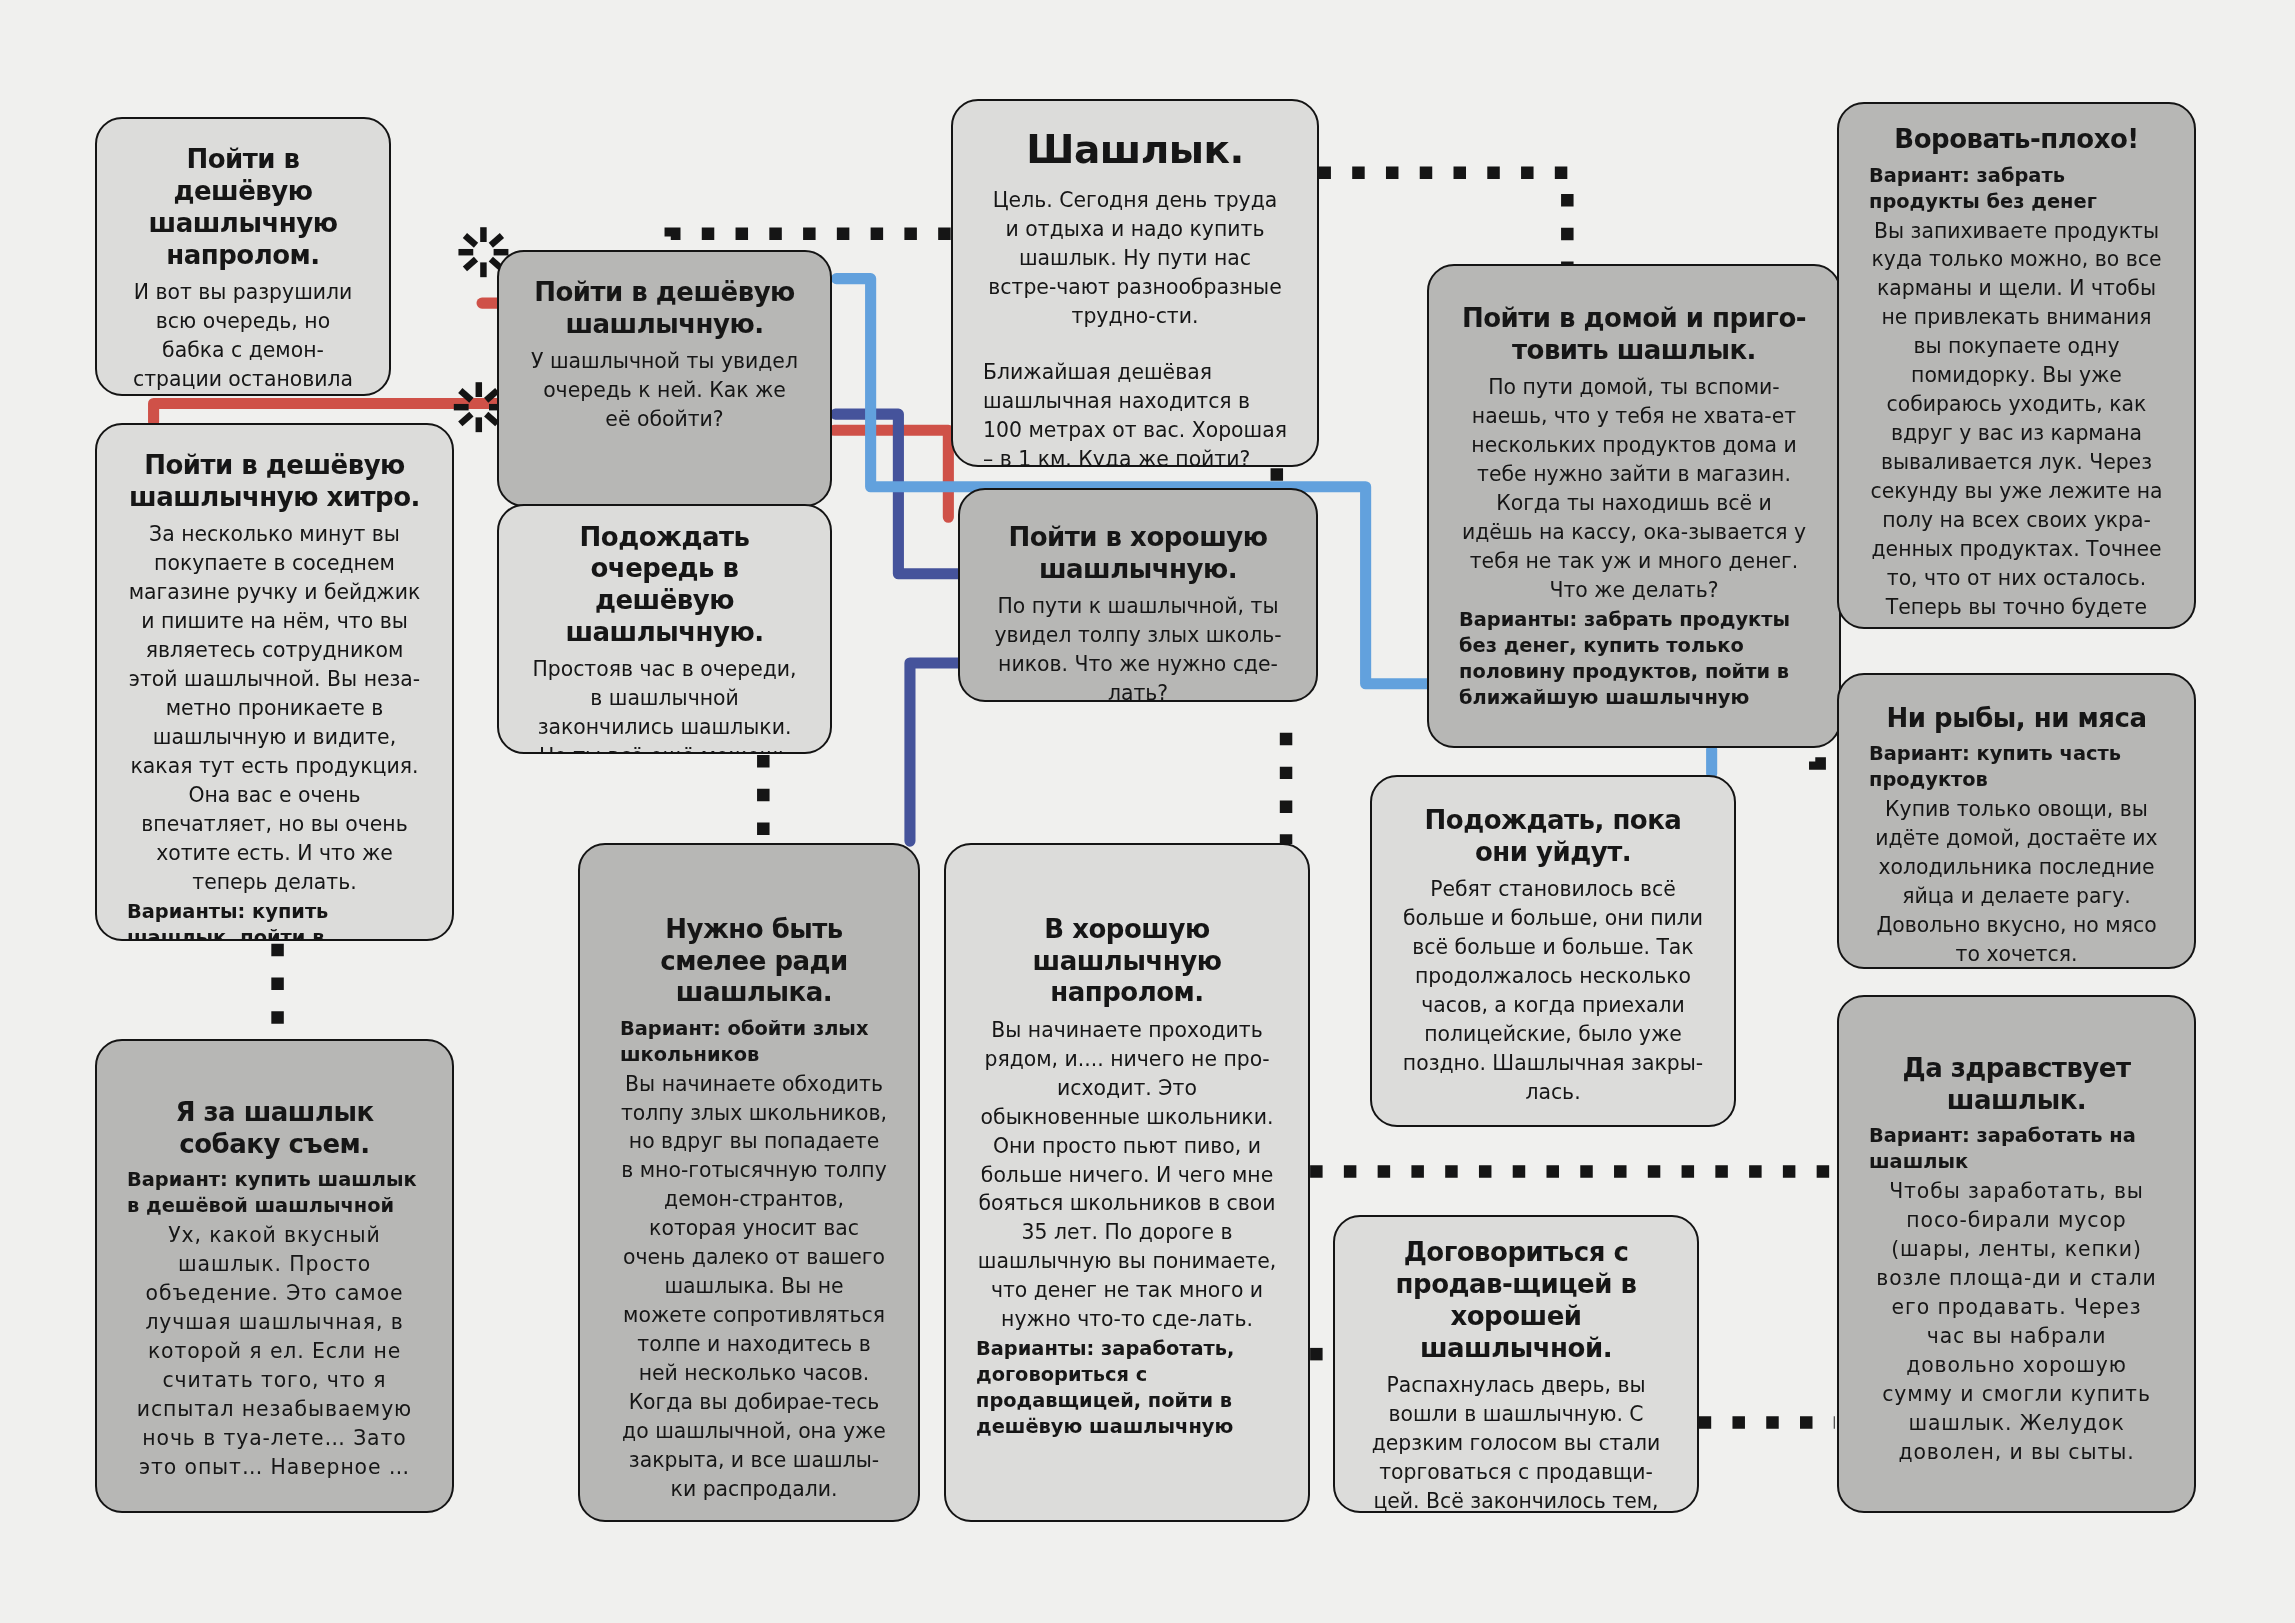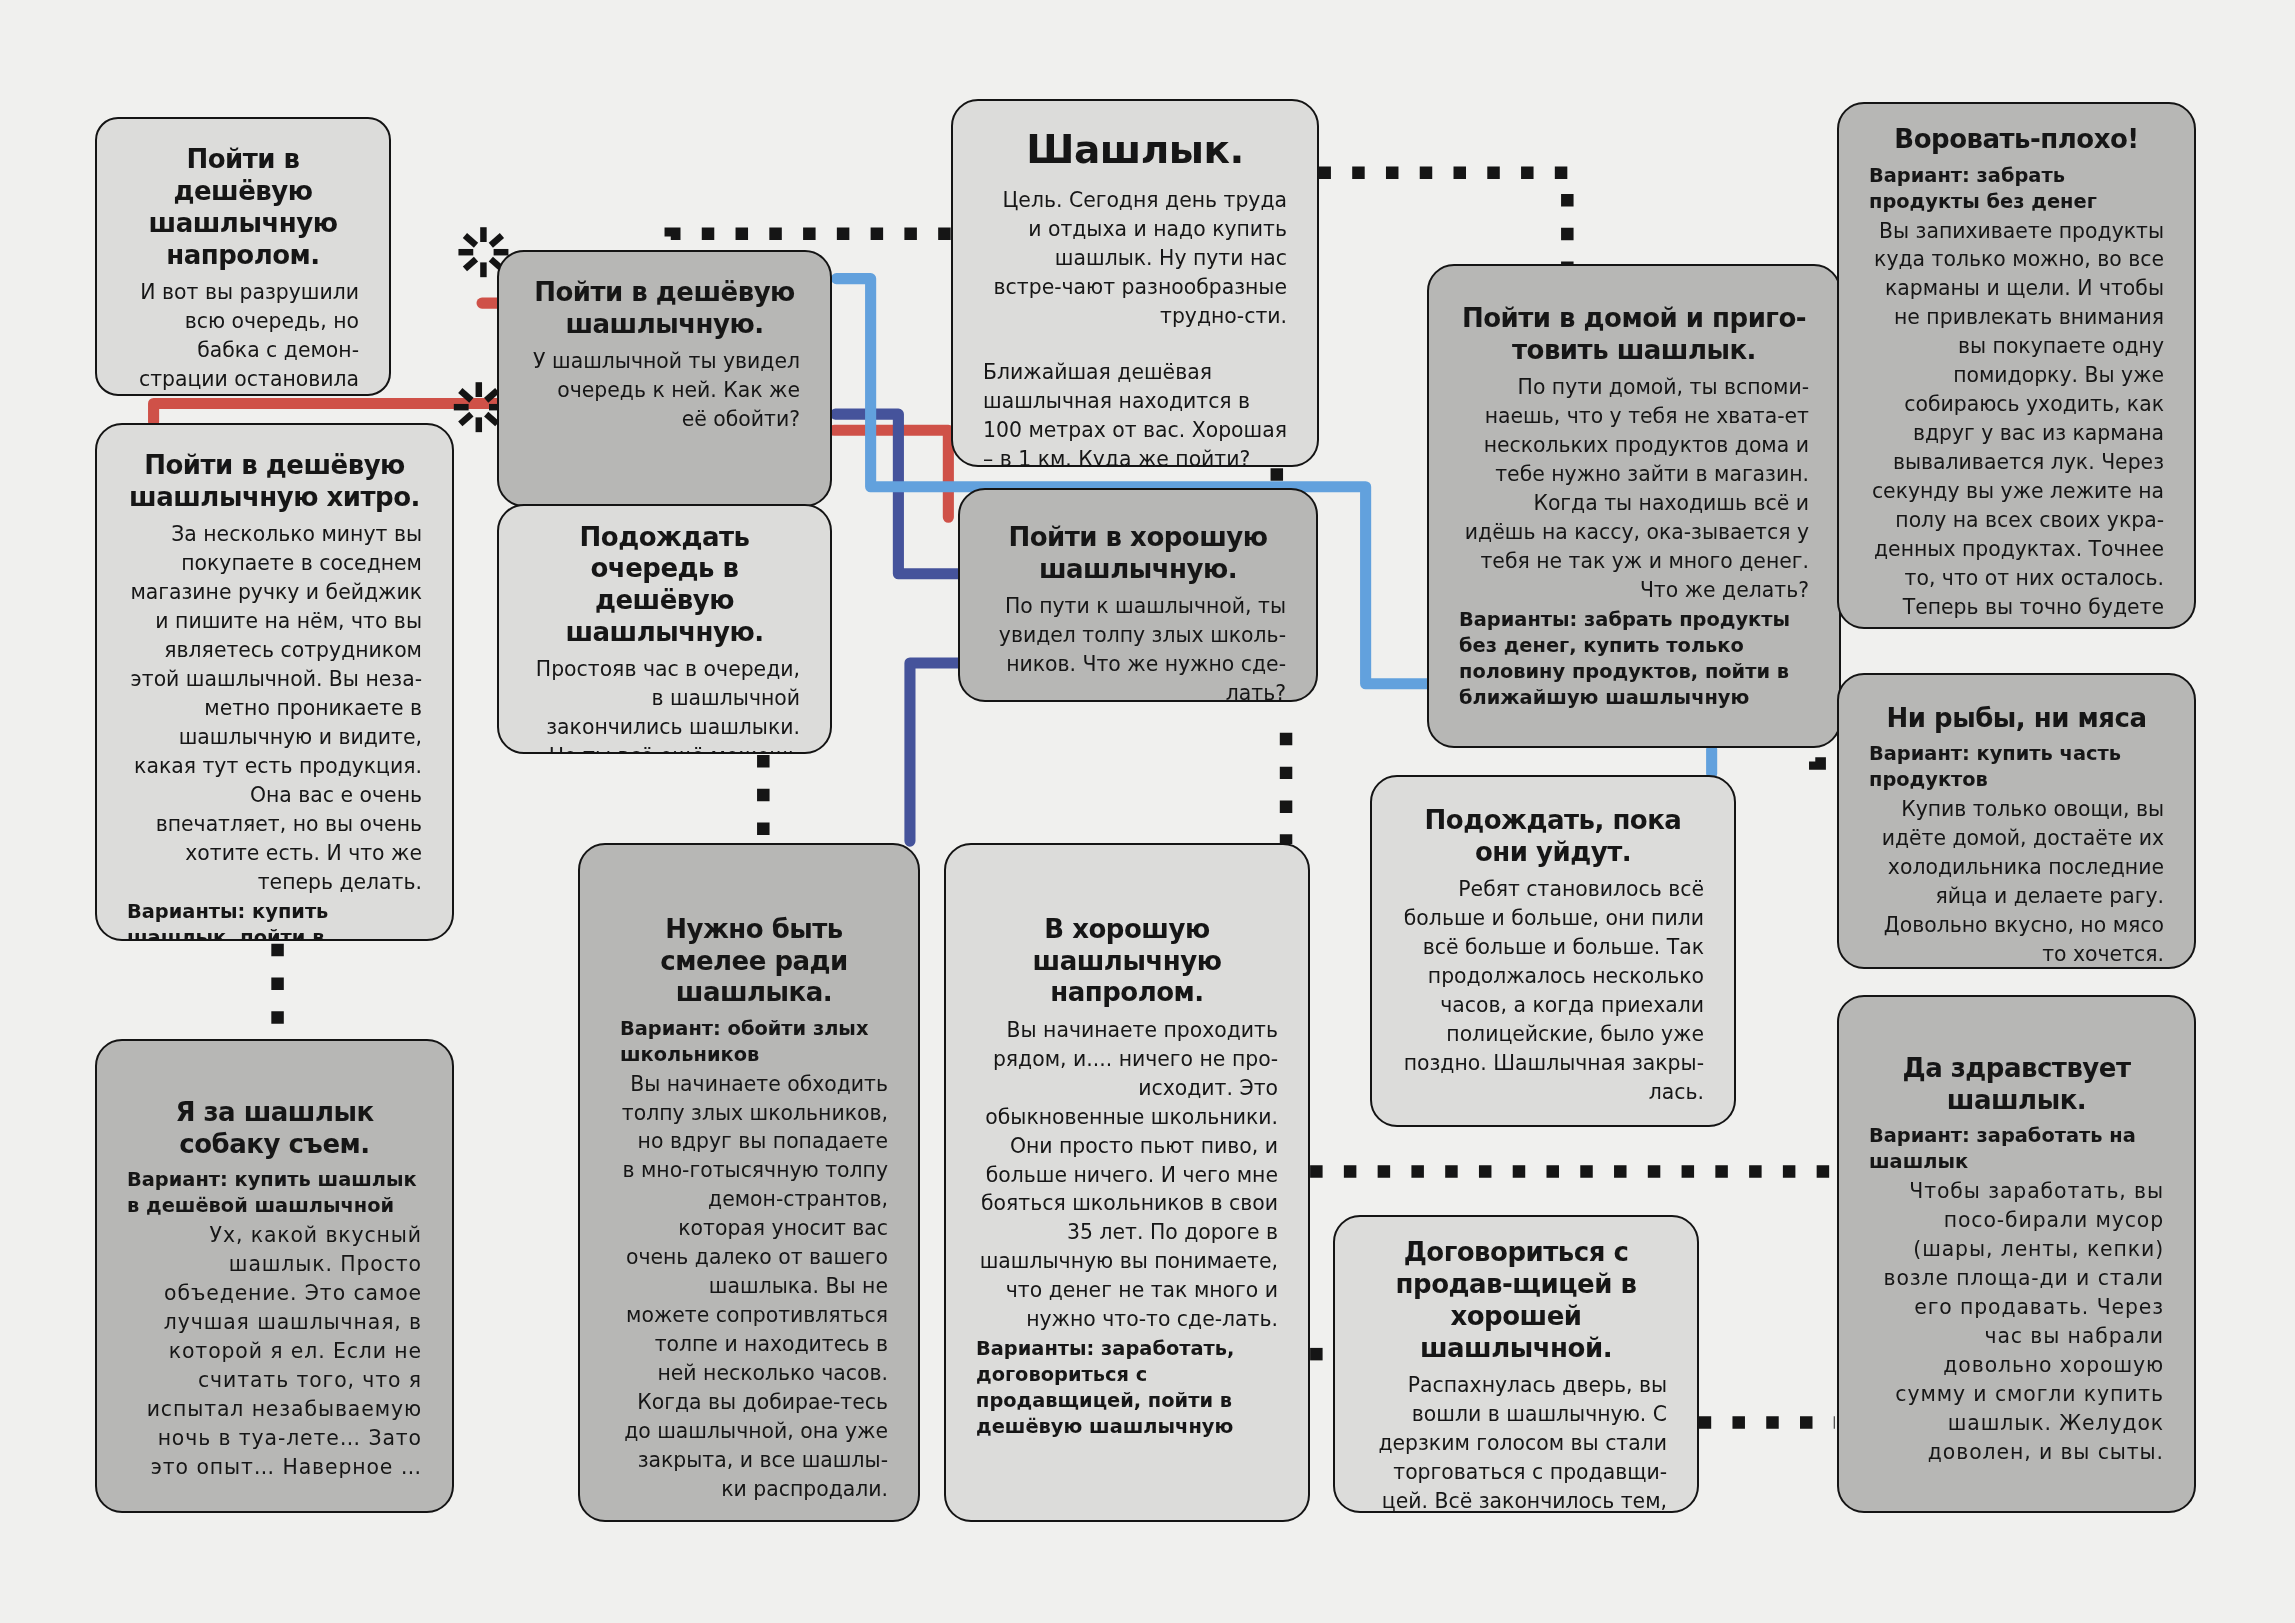--- a/index.html
+++ b/index.html
@@ -4,26 +4,26 @@
 <style>
   html,body{margin:0;padding:0;background:#f0f0ee;}
   #canvas{position:relative;width:2295px;height:1623px;background:#f0f0ee;overflow:hidden;
           font-family:"DejaVu Sans",sans-serif;color:#161616;}
   #wires{position:absolute;left:0;top:0;z-index:0;}
   .node{position:absolute;z-index:1;box-sizing:border-box;border:2.8px solid #141414;border-radius:27px;
         padding:25.4px 30px 18.5px 30px;overflow:hidden;}
   .node.light{background:#dcdcda;}
   .node.dark{background:#b7b7b5;}
   .title{font-weight:700;text-align:center;font-size:26px;line-height:1.22;margin-bottom:6.5px;letter-spacing:-0.5px;}
-  .body{font-size:20.4px;line-height:1.42;text-align:right;}
+  .body{font-size:20.4px;line-height:1.42;text-align:center;}
   .body2{font-size:20.4px;line-height:1.42;text-align:left;margin-top:27px;}
   .variant{font-size:19.4px;line-height:1.34;font-weight:700;text-align:left;margin:1.9px 0;}
   .variant:empty,.body2:empty{display:none;}
 
-  #n1 {left:95px; top:117px; width:296px; height:279px;border-radius:23px;}
+  #n1 {left:95px; top:117px; width:296px; height:279px;}
   #n2 {left:95px; top:423px; width:359px; height:518px;}
   #n3 {left:497px;top:250px; width:335px; height:257px;}
   #n4 {left:497px;top:504px;width:335px; height:250px;padding-top:15.7px;}
   #n5 {left:951px;top:99px; width:368px; height:368px;}
   #n6 {left:958px;top:488px;width:360px; height:214px;padding-top:32px;}
   #n7 {left:1427px;top:264px; width:414px; height:484px;padding-top:37px;}
   #n8 {left:1837px;top:102px; width:359px; height:527px;padding-top:20.4px;}
   #n9 {left:1837px;top:673px;width:359px; height:296px;padding-top:28px;}
   #n10{left:1370px;top:775px;width:366px; height:352px;padding-top:28px;}
   #n11{left:578px;top:843px;width:342px; height:679px;padding-top:69px;padding-left:40px;}

